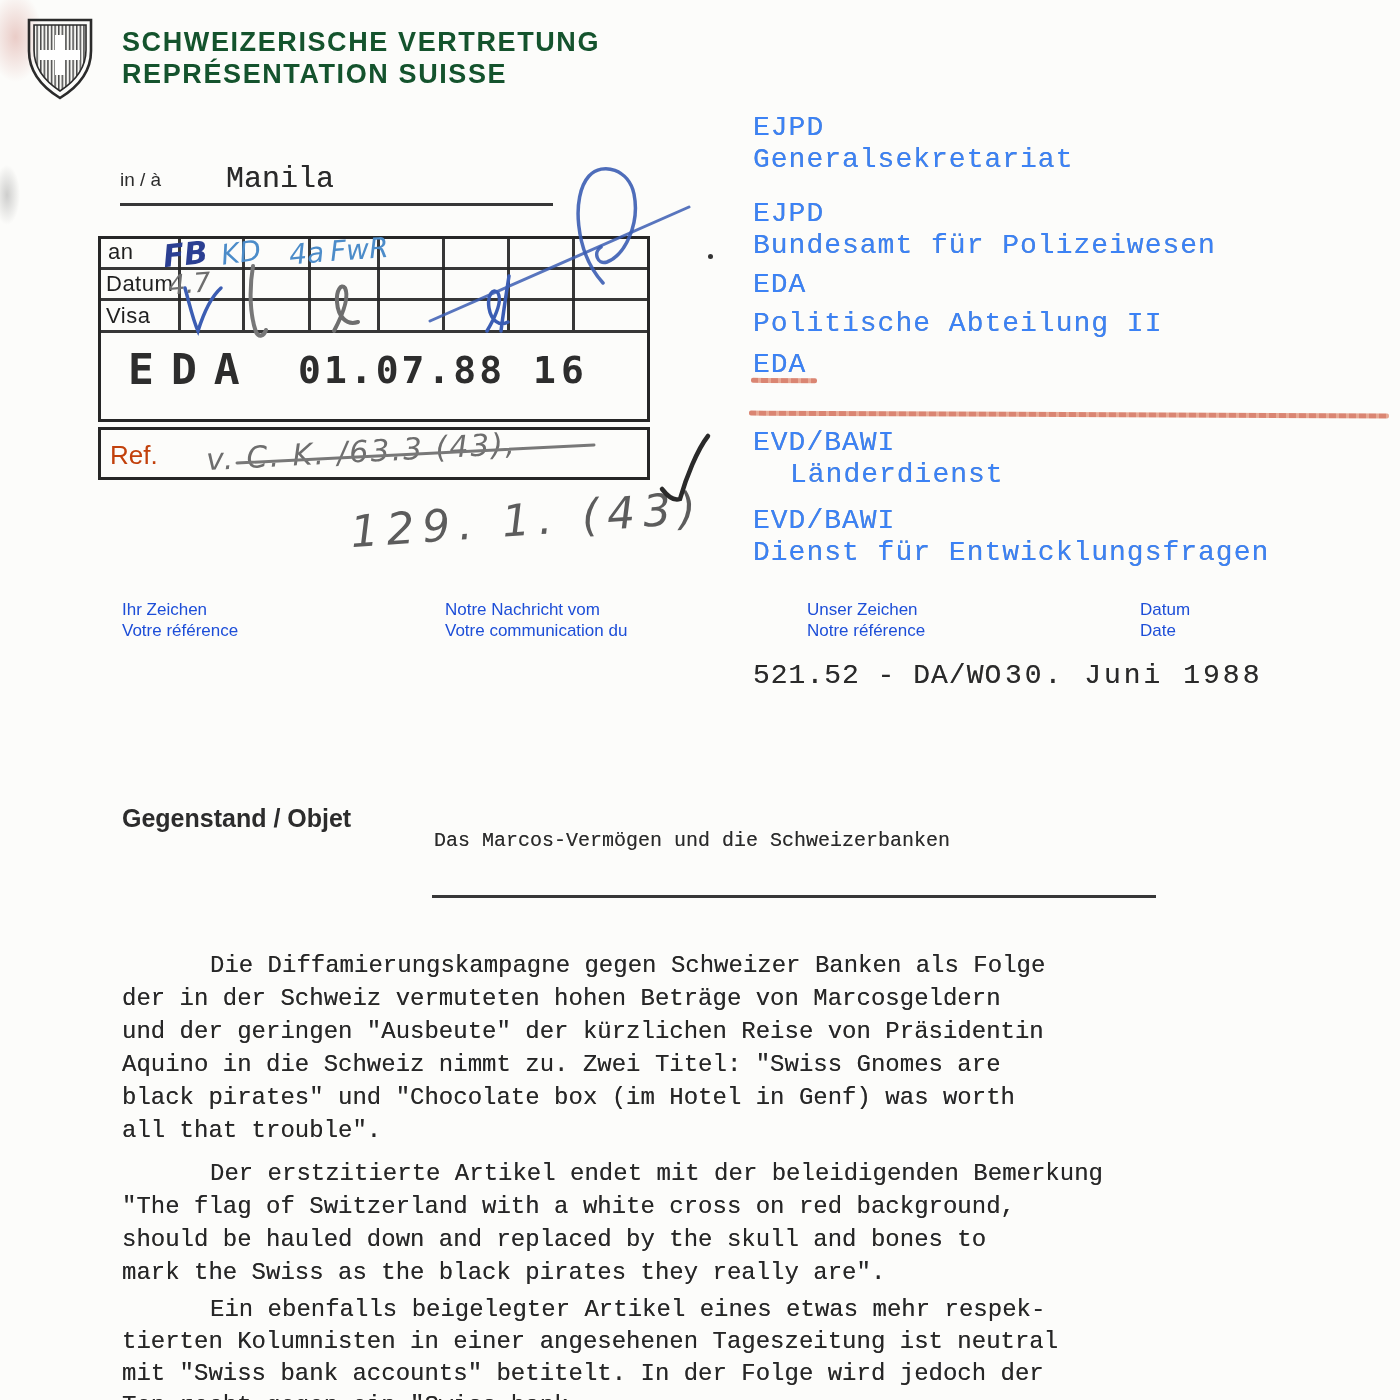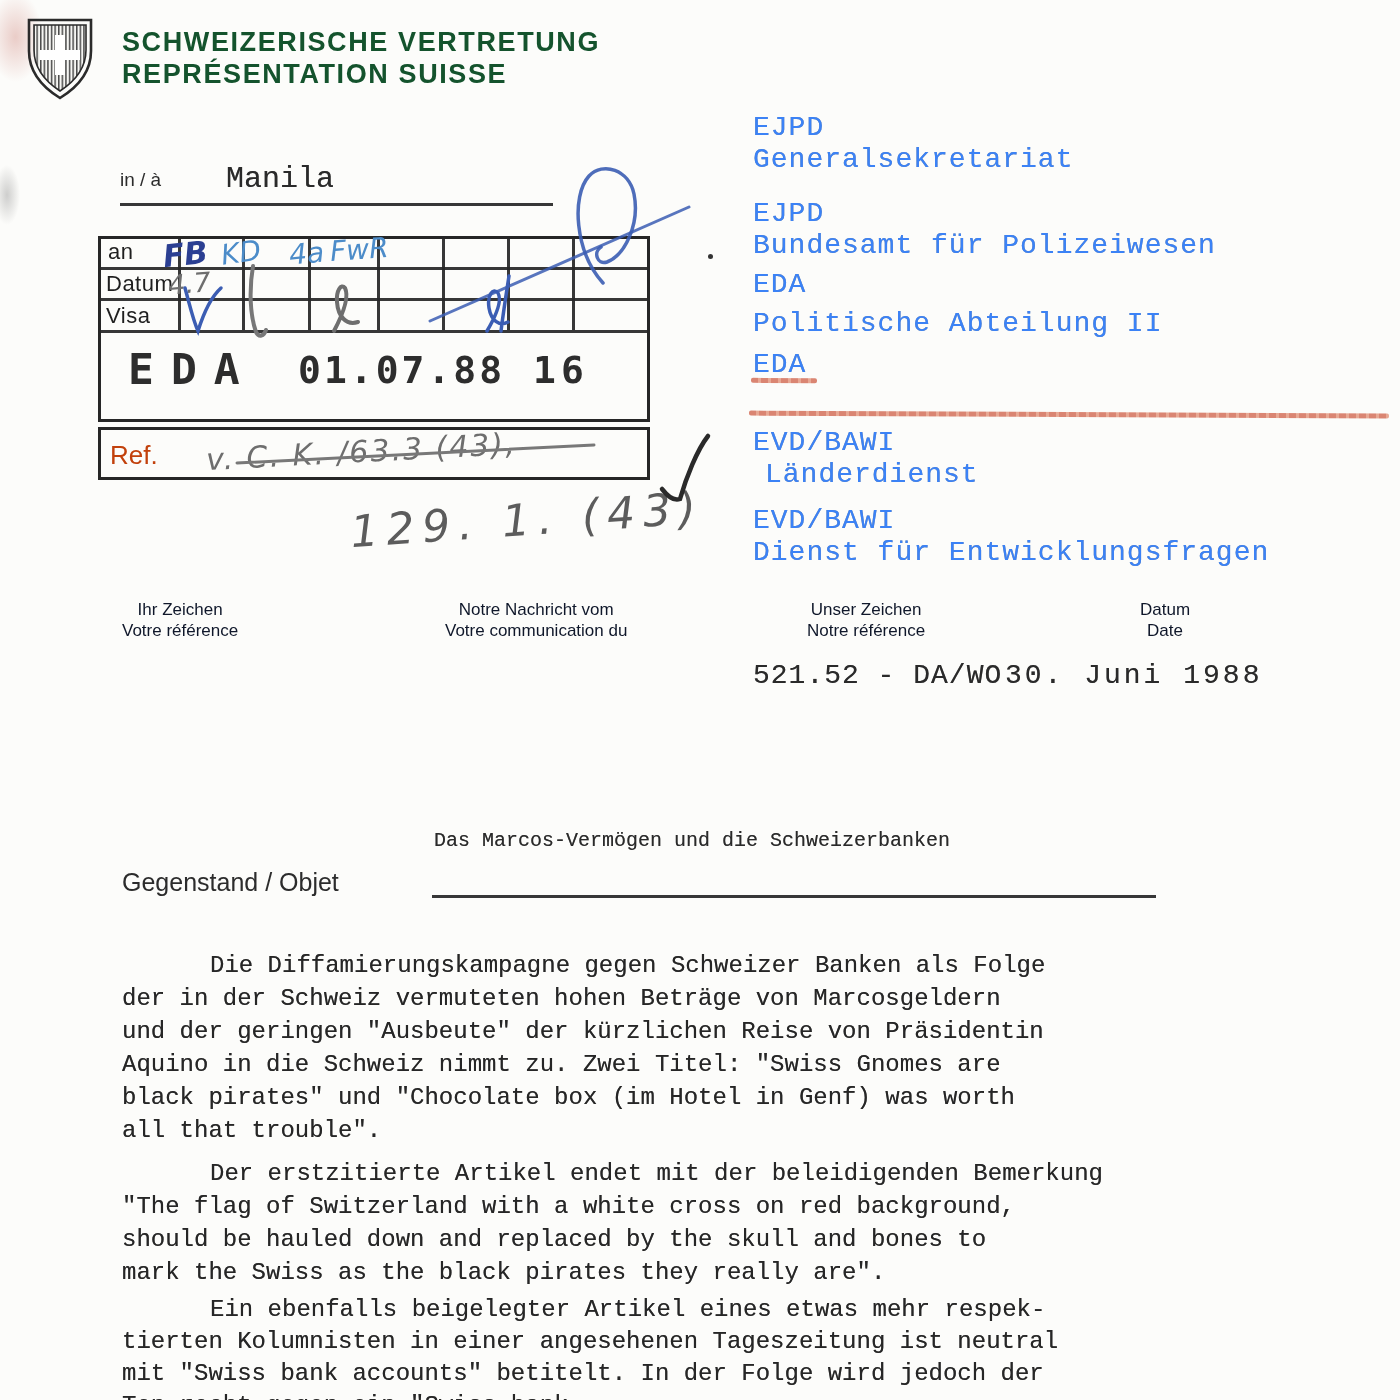--- a/index.html
+++ b/index.html
@@ -12,21 +12,21 @@
   .tw{font-family:"Liberation Mono",monospace;color:#2a2a2a;text-shadow:0 0 0.5px rgba(40,40,40,.55);}
   
   .tline{background:#262626;opacity:.92;}
   .box{border:3px solid #262626;box-sizing:border-box;}
   .rowlabel{font-size:22px;color:#1f1f1f;letter-spacing:.5px;}
   .stamp{font-family:"DejaVu Sans Mono",monospace;font-weight:bold;color:#2d2d2d;}
   .hand{font-style:italic;font-family:"DejaVu Sans",sans-serif;}
   .blue1{color:#2b3f92;} .blue2{color:#4c8cc9;} .pencil{color:#6e6e6e;}
   .redline{background:repeating-linear-gradient(90deg,#d4705a 0 7px,#e49a82 7px 10px);
            opacity:.85;border-radius:2px;transform:rotate(.25deg);}
-  .fieldlabel{font-size:17px;line-height:21px;color:#0f172a;text-align:center;}
+  .fieldlabel{font-size:17px;line-height:21px;color:#1d4ed8;}
   .recip{font-family:"Liberation Mono",monospace;font-size:28px;line-height:32px;
          letter-spacing:1px;color:#3b82f6;text-shadow:0 0 0.5px rgba(40,40,40,.5);}
   .bodyline{font-family:"Liberation Mono",monospace;font-size:24px;height:33px;white-space:pre;
             color:#262626;text-shadow:0 0 0.6px rgba(35,35,35,.6);}
   .indent{padding-left:88px;}
   .smudge{pointer-events:none;}
 </style>
 </head>
 <body>
 
@@ -109,21 +109,21 @@
   <div class="abs recip" style="left:753px;top:230px;">Bundesamt für Polizeiwesen</div>
 
   <div class="abs recip" style="left:753px;top:269px;">EDA</div>
   <div class="abs recip" style="left:753px;top:308px;text-align:center;">Politische Abteilung II</div>
 
   <div class="abs recip" style="left:753px;top:349px;">EDA</div>
   <div class="abs redline" style="left:751px;top:378px;width:66px;height:4.5px;"></div>
   <div class="abs redline" style="left:749px;top:412px;width:640px;height:5px;"></div>
 
   <div class="abs recip" style="left:753px;top:427px;">EVD/BAWI</div>
-  <div class="abs recip" style="left:765px;top:459px;">Länderdienst</div>
+  <div class="abs recip" style="left:790px;top:459px;">Länderdienst</div>
 
   <div class="abs recip" style="left:753px;top:505px;">EVD/BAWI</div>
   <div class="abs recip" style="left:753px;top:537px;">Dienst für Entwicklungsfragen</div>
 
   <div class="abs fieldlabel" style="left:122px;top:599px;">
     <div>Ihr Zeichen</div>
     <div>Votre référence</div>
   </div>
   <div class="abs fieldlabel" style="left:445px;top:599px;">
     <div>Notre Nachricht vom</div>
@@ -134,21 +134,21 @@
     <div>Notre référence</div>
   </div>
   <div class="abs fieldlabel" style="left:1140px;top:599px;">
     <div>Datum</div>
     <div>Date</div>
   </div>
 
   <div class="abs tw" style="left:753px;top:660px;font-size:28px;letter-spacing:1px;">521.52 - DA/WO</div>
   <div class="abs tw" style="left:1005px;top:660px;font-size:28px;letter-spacing:3px;">30. Juni 1988</div>
 
-  <div class="abs" style="left:122px;top:868px;font-size:25px;font-weight:normal;color:#2c2c2c;">Gegenstand / Objet</div>
+  <div class="abs" style="left:122px;top:804px;font-size:25px;font-weight:bold;color:#2c2c2c;">Gegenstand / Objet</div>
   <div class="abs tw" style="left:434px;top:829px;font-size:20px;">Das Marcos-Vermögen und die Schweizerbanken</div>
   <div class="abs tline" style="left:432px;top:895px;width:724px;height:2.5px;"></div>
 
   <div class="abs" style="left:122px;top:952px;">
     <div class="bodyline indent">Die Diffamierungskampagne gegen Schweizer Banken als Folge</div>
     <div class="bodyline">der in der Schweiz vermuteten hohen Beträge von Marcosgeldern</div>
     <div class="bodyline">und der geringen "Ausbeute" der kürzlichen Reise von Präsidentin</div>
     <div class="bodyline">Aquino in die Schweiz nimmt zu. Zwei Titel: "Swiss Gnomes are</div>
     <div class="bodyline">black pirates" und "Chocolate box (im Hotel in Genf) was worth</div>
     <div class="bodyline">all that trouble".</div>

